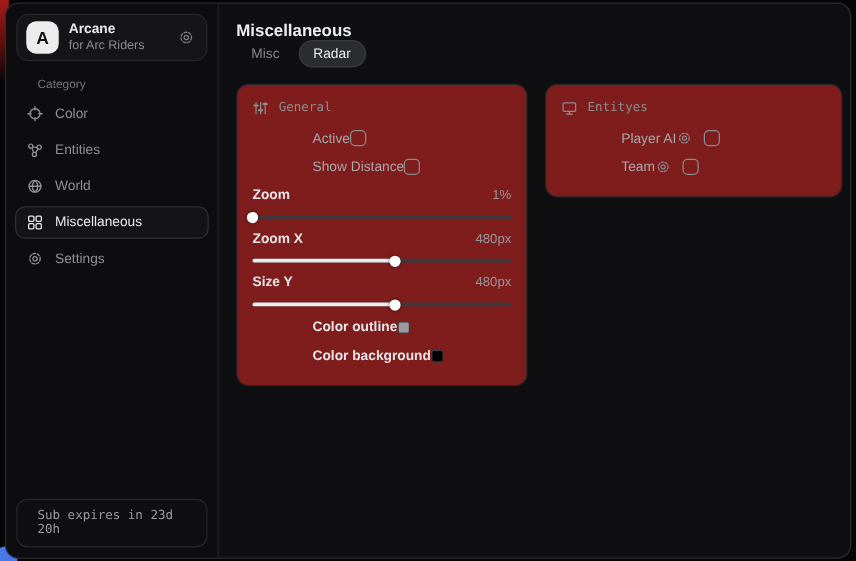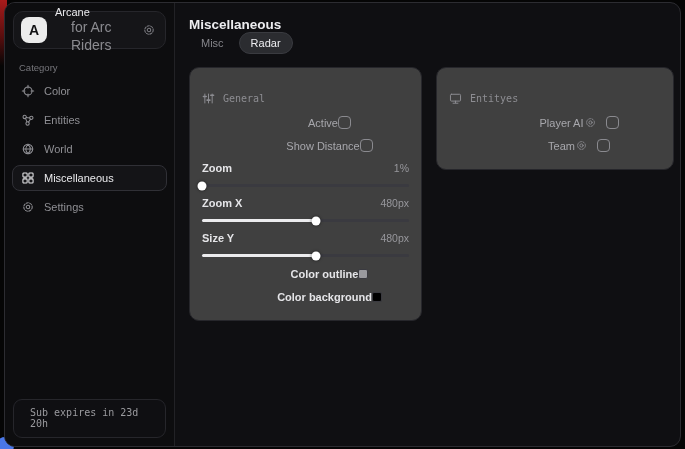--- a/index.html
+++ b/index.html
@@ -10,45 +10,45 @@
   .backdrop-blue { position:absolute; left:-4px; bottom:-6px; width:18px; height:18px;
     border-radius:50%; background:#4a77e8; z-index:0; }
   .window { position:absolute; left:4px; top:2px; width:677px; height:445px; z-index:1;
     background:#0f0f12; border:1px solid #2c2c31; border-radius:11px; display:flex; overflow:hidden; }
   
   .sidebar { width:170px; flex-shrink:0; background:#0d0d0f; border-right:1px solid #222226; position:relative; }
   .brand-card { margin:8px; height:38px; background:#151518; border:1px solid #26262b;
     border-radius:10px; display:flex; align-items:center; gap:8px; padding:0 9px 0 7px; }
   .logo { width:26px; height:26px; border-radius:8px; background:#ececec; color:#121214;
     font-weight:700; font-size:14px; display:flex; align-items:center; justify-content:center; flex-shrink:0; }
-  .brand-name { font-size:11px; font-weight:400; color:#e9e9ec; line-height:1.25; }
-  .brand-sub { font-size:14px; color:#8b8b90; line-height:1.25;margin-left:16px; }
+  .brand-name { font-size:11px; font-weight:700; color:#e9e9ec; line-height:1.25; }
+  .brand-sub { font-size:10px; color:#8b8b90; line-height:1.25; }
   .brand-gear { margin-left:auto; color:#7c7c82; display:flex; }
-  .category { margin:13px 14px 5px; font-size:9.5px; color:#76767b; }
+  .category { margin:13px 25px 5px; font-size:9.5px; color:#76767b; }
   .nav { display:flex; flex-direction:column; gap:3px; padding:0 7px; }
   .nav-item { display:flex; align-items:center; gap:9px; height:26px; padding:0 8px;
     border-radius:8px; border:1px solid transparent; color:#8f8f94; font-size:11px; cursor:default; }
   .nav-item.selected { border-color:#303036; background:#141417; color:#e9e9ec; }
   .nav-item .ic { display:flex; color:inherit; }
   .subcard { position:absolute; left:8px; right:8px; bottom:8px; border:1px solid #26262b;
     border-radius:9px; background:#0f0f12; padding:7px 16px 8px; }
   .sub1 { font-family:"DejaVu Sans Mono","Liberation Mono",monospace; font-size:10px; color:#9b9b9f; }
   .sub2 { font-size:9px; font-weight:700; color:#d2d2d6; margin-top:3px; }
   
   .main { flex:1; padding:14px 14px; }
   .page-title { font-size:13.5px; font-weight:700; color:#ededf0; }
   .tabs { display:flex; align-items:center; gap:3px; }
   .tab { font-size:11px; color:#85858a; padding:4px 11px; border-radius:999px; border:1px solid transparent; }
   .tab.selected { background:#2b2c30; border-color:#3a3b40; color:#ededf0; }
   .cards { display:flex; gap:14px; margin-top:13px; align-items:flex-start; }
-  .card { background:#404040; border:1px solid #26262b; border-radius:10px; padding:21px 12px 12px; }
+  .card { background:#7f1d1d; border:1px solid #26262b; border-radius:10px; padding:9px 12px 12px; }
   .card-w1 { width:233px; } .card-w2 { width:238px; }
   .card-header { display:flex; align-items:center; gap:8px; color:#8d8d92;
     font-family:"DejaVu Sans Mono","Liberation Mono",monospace; font-size:10px; margin:3px 0 6px; }
-  .row { display:flex; align-items:center; justify-content:center; min-height:23px;margin-left:48px; }
+  .row { display:flex; align-items:center; justify-content:flex-start; min-height:23px;margin-left:48px; }
   .row-label { font-size:11px; color:#a7a7ac; }
   .row-label.bright { color:#e5e5e8; font-weight:600; }
   .checkbox { width:13px; height:13px; border:1px solid #8a8a8f; border-radius:4px; background:transparent; flex-shrink:0; }
   .slider-block { padding:2px 0 5px; }
   .slider-head { display:flex; align-items:center; justify-content:space-between; min-height:18px; }
   .slider-value { font-size:10.5px; color:#97979c; }
   .track { position:relative; height:3px; border-radius:2px; background:#3a3a40; margin-top:7px; }
   .fill { position:absolute; left:0; top:0; bottom:0; border-radius:2px; background:#ececee; }
   .thumb { position:absolute; top:50%; width:9px; height:9px; border-radius:50%; background:#ffffff;
     transform:translate(-50%,-50%); box-shadow:0 0 3px rgba(0,0,0,.6); }

